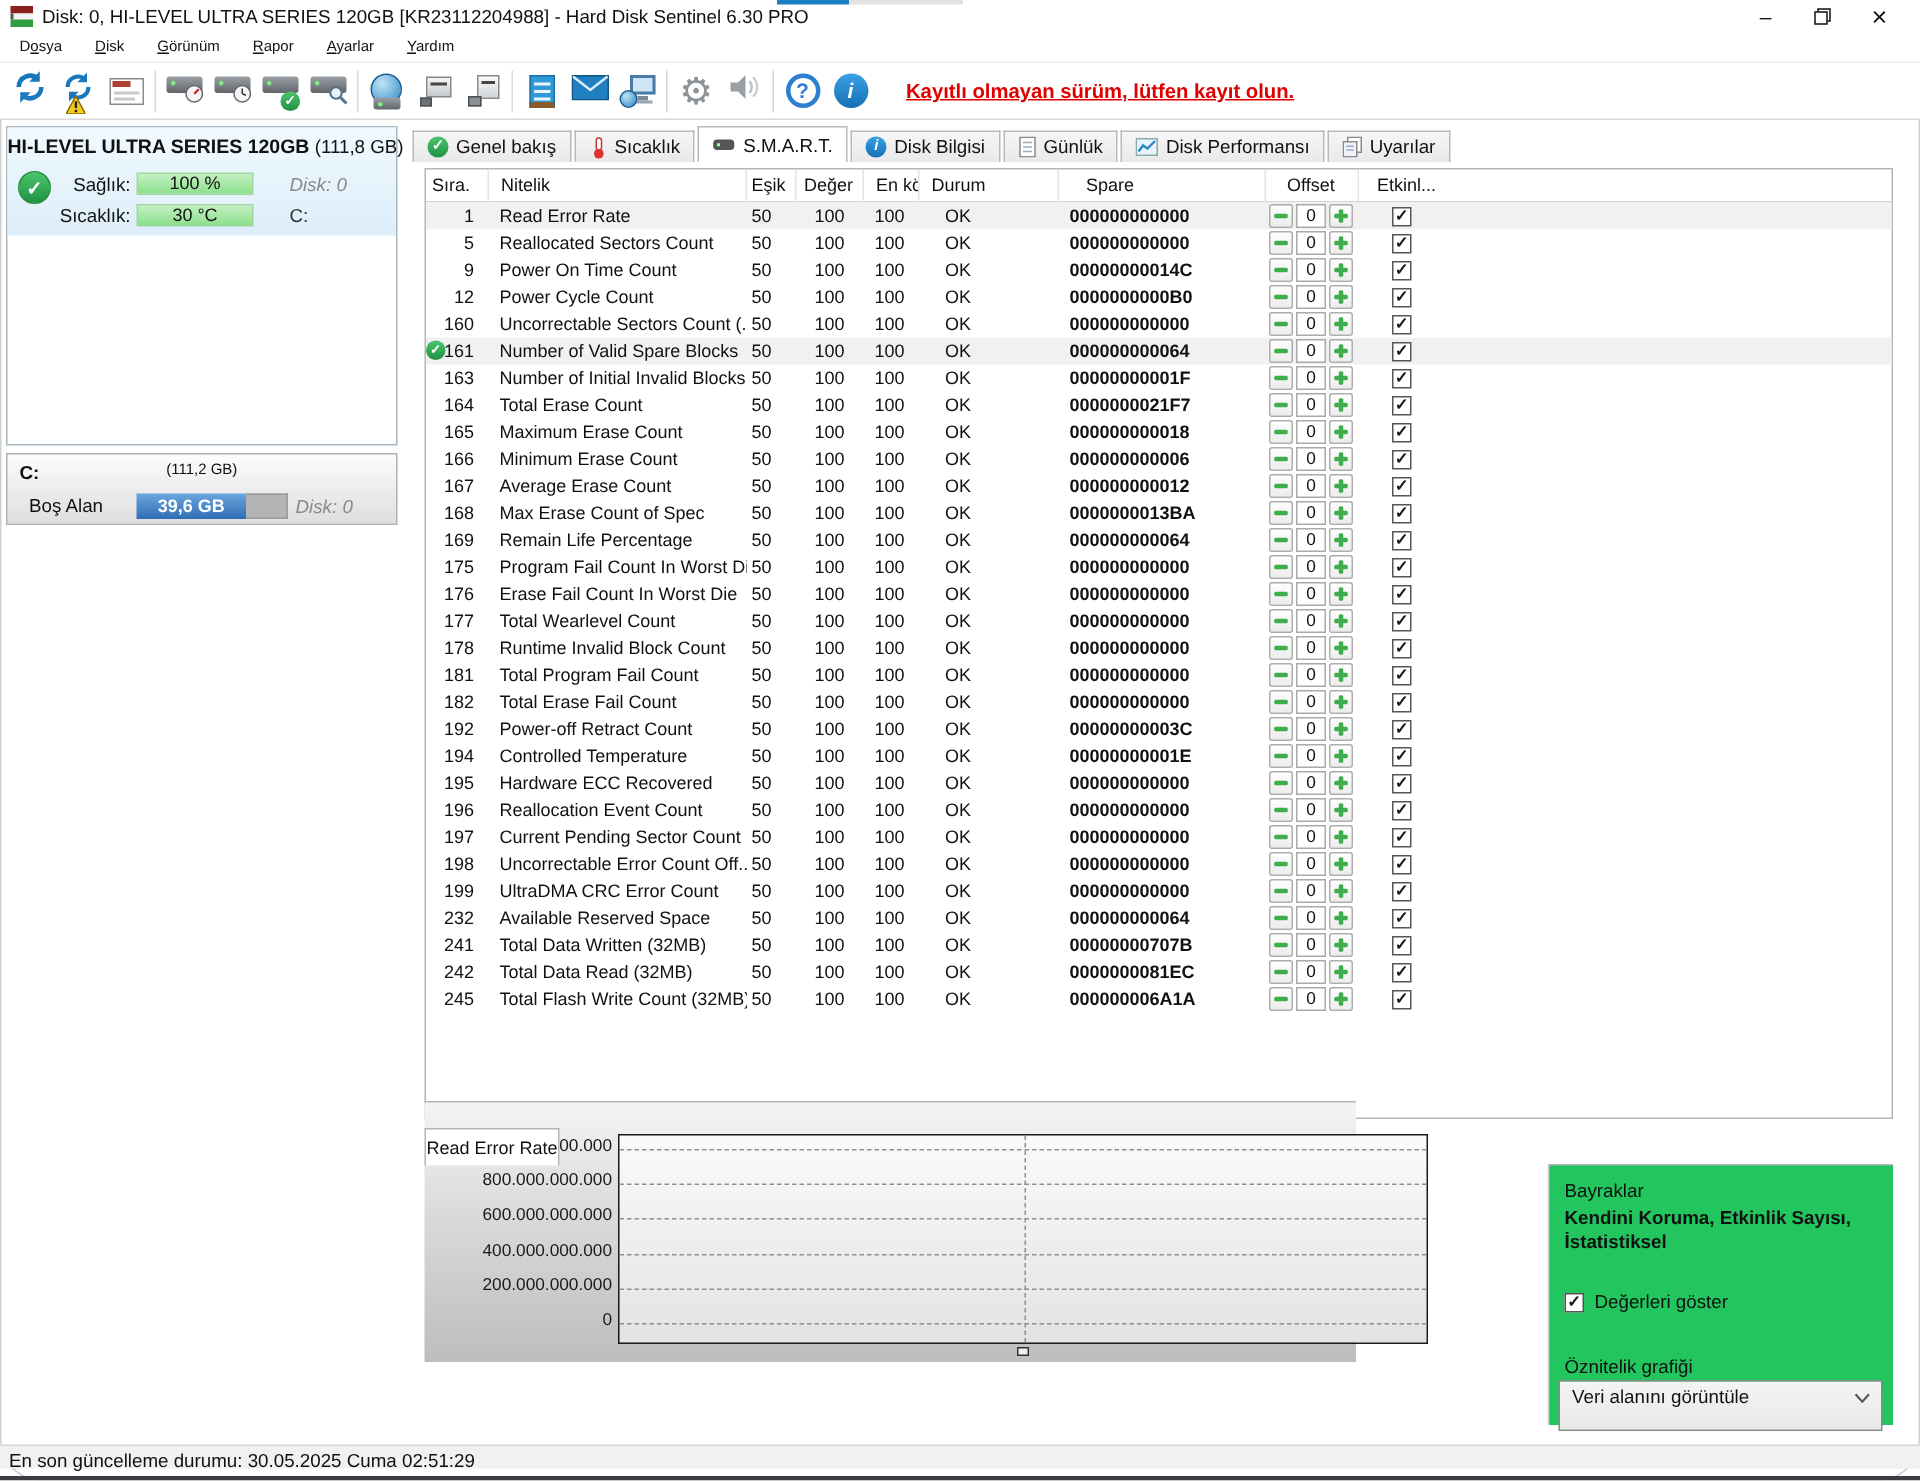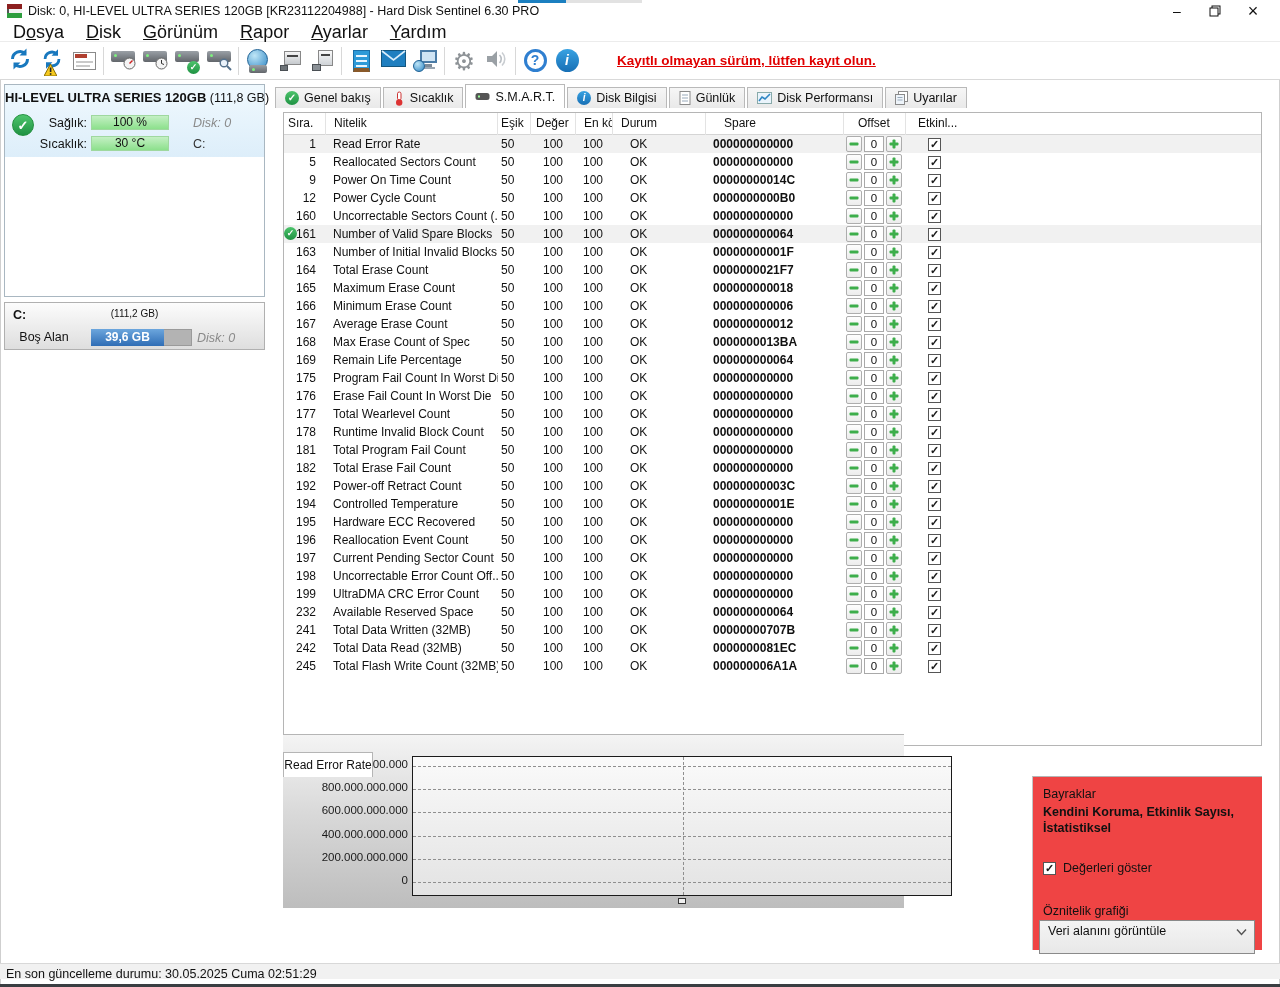--- a/index.html
+++ b/index.html
@@ -1,41 +1,41 @@
 <!DOCTYPE html>
 <html><head>
 <meta charset="utf-8">
 <style>
   * { box-sizing: border-box; margin: 0; padding: 0; }
   html,body { width:1280px; height:987px; overflow:hidden; font-family:"Liberation Sans",sans-serif; background:#fff; }
-  #win { position:relative; width:1280px; height:987px; background:#fff; box-shadow: inset 0 0 0 1px #cfcfcf; }
+  #win { position:relative; width:1280px; height:987px; background:#fff; box-shadow: inset 0 0 0 1px #cfcfcf; border-radius: 27px; }
 
   
   .titlebar { position:absolute; left:0; top:0; width:1280px; height:22px; background:#fff; }
   .app-icon { position:absolute; left:7px; top:4px; width:15px; height:14px; }
   .app-icon .s1 { position:absolute; left:0; top:0; width:15px; height:5px; background:#8c1f1f; }
   .app-icon .s2 { position:absolute; left:0; top:5px; width:15px; height:4px; background:#f2f2f2; border-left:2px solid #555; }
   .app-icon .s3 { position:absolute; left:0; top:9px; width:15px; height:5px; background:#2e9e3e; }
   .title-text { position:absolute; left:28px; top:4px; font-size:12.5px; color:#111; white-space:nowrap; }
   .top-artifact-blue { position:absolute; left:518px; top:0; width:48px; height:3px; background:#1b7fc0; }
   .top-artifact-gray { position:absolute; left:566px; top:0; width:76px; height:3px; background:#e2e2e2; }
   .win-controls { position:absolute; right:8px; top:0; height:22px; display:flex; }
   .win-btn { width:38px; height:22px; display:flex; align-items:center; justify-content:center; font-size:14px; color:#111; }
   .win-btn svg { display:block; }
 
   
   .menubar { position:absolute; left:0; top:22px; width:1280px; height:20px; background:#fff; display:flex; align-items:center; padding-left:2px; border-bottom:1px solid #ececec; }
-  .menu-item { padding:0 11px; font-size:18px; color:#111; height:20px; line-height:20px; }
+  .menu-item { padding:0 11px; font-size:10px; color:#111; height:20px; line-height:20px; }
   .menu-item u { text-decoration:underline; }
 
   
   .toolbar { position:absolute; left:0; top:42px; width:1280px; height:38px; background:#fff; border-bottom:1px solid #d9d9d9; display:flex; align-items:center; padding-left:4px; }
   .tbtn { width:32px; height:32px; display:flex; align-items:center; justify-content:center; position:relative; }
   .tsep { width:1px; height:28px; background:#d8d8d8; margin:0 3px; }
-  .notice { margin-left:34px; font-size:13.5px; font-weight:bold; color:#e00000; text-decoration:underline; white-space:nowrap; }
+  .notice { margin-left:21px; font-size:13.5px; font-weight:bold; color:#e00000; text-decoration:underline; white-space:nowrap; }
 
   .disk-slab { width:24px; height:11px; border-radius:2px; background:linear-gradient(180deg,#9aa0a6,#62666b); position:relative; }
   .disk-slab::before { content:""; position:absolute; left:3px; top:3px; width:3px; height:3px; border-radius:50%; background:#7ef07e; }
   .ovl { position:absolute; right:2px; bottom:2px; }
   .gcircle { border-radius:50%; background:linear-gradient(180deg,#4dc46c,#1f9243); color:#fff; text-align:center; font-weight:bold; }
   .notes-ic { width:17px; height:22px; background:#2e9ad8; border:1px solid #1a6fa8; border-bottom:4px solid #8a5a2a; position:relative; }
   .notes-ic i { position:absolute; left:2px; right:2px; height:2px; background:#eaf6ff; }
   .gear-glyph { font-size:25px; color:#8e9397; line-height:26px; }
   .help-circle { width:23px; height:23px; border-radius:50%; border:3px solid #2f7fd0; color:#2f7fd0; background:#fff; font-weight:bold; font-size:14px; text-align:center; line-height:17px; }
   .info-circle { width:23px; height:23px; border-radius:50%; background:linear-gradient(180deg,#38a2e2,#176fb5); color:#fff; font-weight:bold; font-size:14px; text-align:center; line-height:23px; font-style:italic; }
@@ -101,21 +101,21 @@
   
   .chart-tab { position:absolute; left:283px; top:752px; width:90px; height:25px; background:#fff; border:1px solid #b5b5b5; border-bottom:none; z-index:3; font-size:12px; color:#111; display:flex; align-items:center; justify-content:center; }
   .chart-strip { position:absolute; left:283px; top:734px; width:621px; height:174px; background:linear-gradient(180deg,#f4f4f4 0%,#d9d9d9 45%,#bdbdbd 100%); border-top:1px solid #b5b5b5; }
   .ylabels { position:absolute; left:0; top:0; width:125px; height:174px; }
   .ytick { position:absolute; right:0; font-size:11.5px; color:#1a1a1a; white-space:nowrap; }
   .plot { position:absolute; left:129px; top:21px; width:540px; height:140px; border:1px solid #1a1a1a; background:linear-gradient(180deg,#fafafa,#e3e3e3); }
   .gridline { position:absolute; left:0; right:0; height:0; border-top:1px dashed #8f8f8f; }
   .vline { position:absolute; left:270px; top:0; bottom:0; width:0; border-left:1px dashed #8f8f8f; }
   .pos-marker { position:absolute; left:395px; top:163px; width:8px; height:6px; background:#f0f0f0; border:1px solid #333; }
 
-  .flags-panel { position:absolute; left:1032px; top:776px; width:230px; height:174px; background:#ef4444; border-left:1px solid #c5c5c5; border-top:1px solid #b5b5b5; }
+  .flags-panel { position:absolute; left:1032px; top:776px; width:230px; height:174px; background:#22c55e; border-left:1px solid #c5c5c5; border-top:1px solid #b5b5b5; }
   .fp-title { position:absolute; left:10px; top:10px; font-size:12.5px; color:#111; }
   .fp-flags { position:absolute; left:10px; top:27px; width:212px; font-size:12.5px; font-weight:bold; color:#111; line-height:16px; }
   .fp-checkrow { position:absolute; left:10px; top:84px; display:flex; align-items:center; gap:7px; font-size:12.5px; color:#111; }
   .fp-graphlabel { position:absolute; left:10px; top:127px; font-size:12.5px; color:#111; }
   .fp-dropdown { position:absolute; left:6px; top:143px; width:216px; height:34px; border:1px solid #8a8a8a; background:linear-gradient(180deg,#f4f4f4,#e8e8e8); font-size:12.5px; color:#111; line-height:20px; padding-left:8px; }
   .fp-dropdown svg { position:absolute; right:7px; top:7px; }
 
   .watermark { position:absolute; left:933px; top:891px; z-index:50; pointer-events:none; }
   .wm1 { font-size:21px; color:rgba(125,125,125,0.58); white-space:nowrap; }
   .wm2 { font-size:13.5px; color:rgba(135,135,135,0.55); white-space:nowrap; margin-top:6px; }

